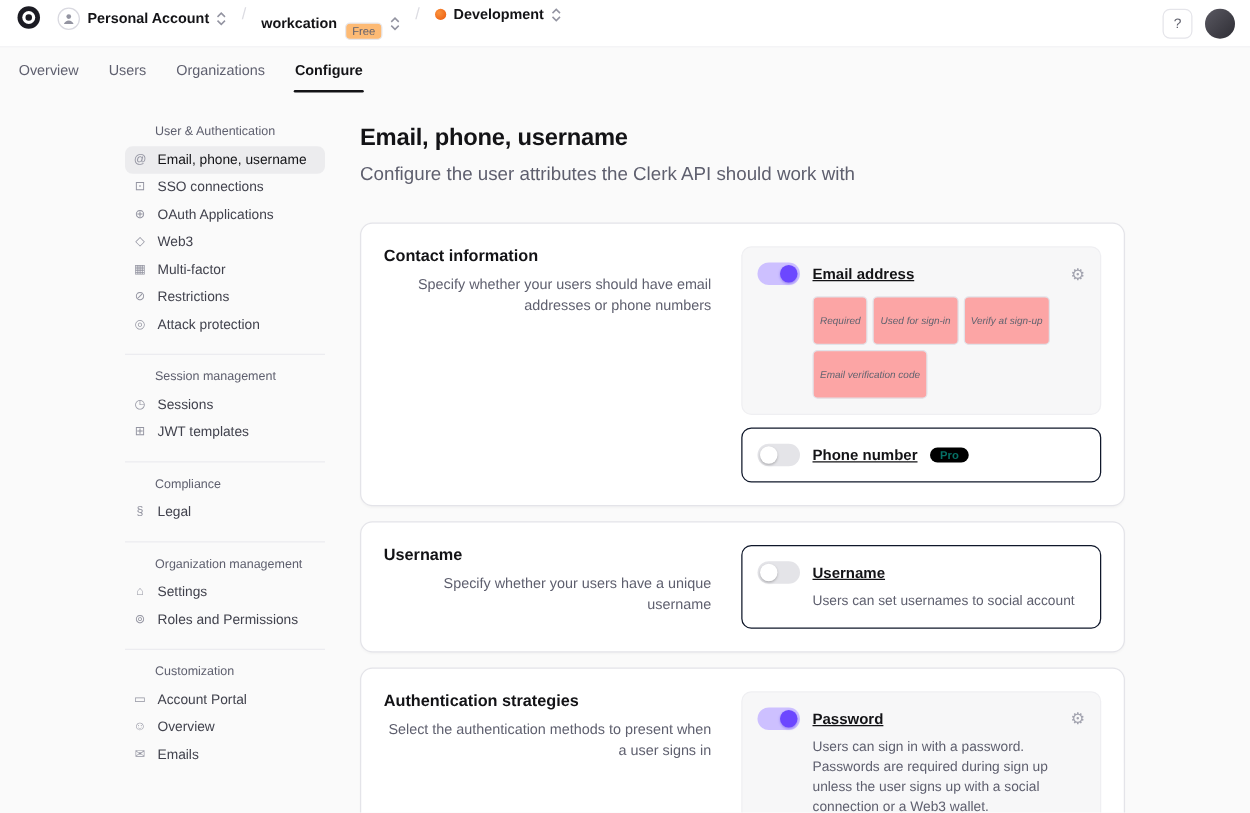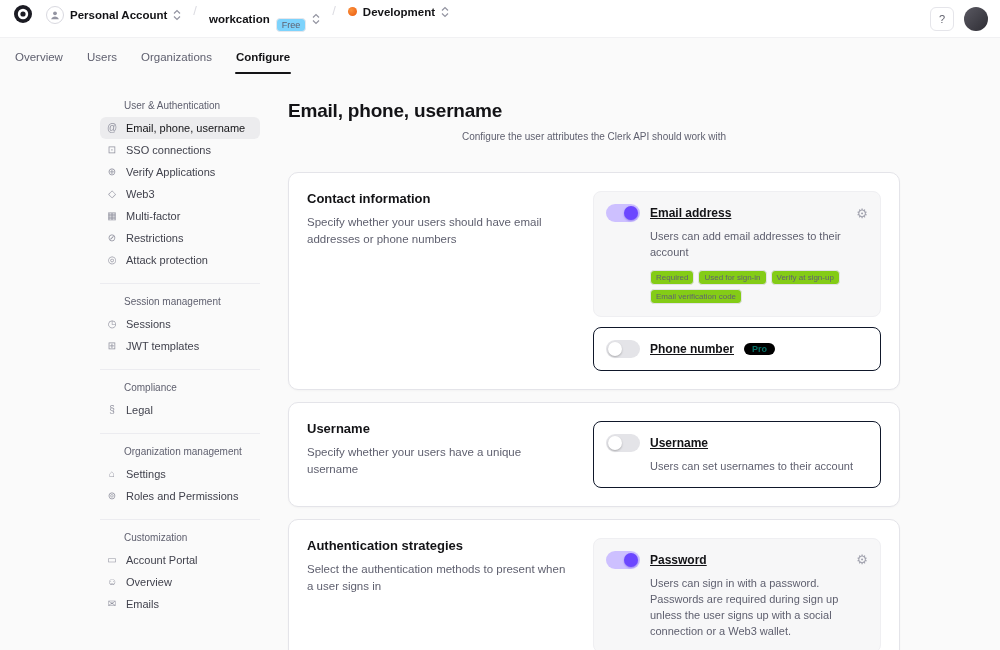--- a/index.html
+++ b/index.html
@@ -9,21 +9,21 @@
   
   .topbar { height:38px; background:#fff; border-bottom:1px solid #f1f1f3;
             display:flex; align-items:center; justify-content:space-between; padding:0 12px; }
   .crumbs { display:flex; align-items:flex-start; gap:7px; }
   .logo { width:22px; height:22px; display:flex; align-items:center; justify-content:center; cursor:pointer; }
   .crumb { display:flex; align-items:center; gap:6px; font-size:11.5px; font-weight:600;
            color:#131316; cursor:pointer; padding:3px 5px; border-radius:6px; }
   .slash { color:#dcdce2; font-size:13px; font-weight:400; }
   .avatar-sm { width:18px; height:18px; border-radius:50%; border:1px solid #d9d9e0;
                background:#fff; display:flex; align-items:center; justify-content:center; }
-  .chip-free { font-size:9px; font-weight:400; color:#5e5f6e; background:#7dd3fc;
+  .chip-free { font-size:9px; font-weight:400; color:#5e5f6e; background:#fdba74;
                border:1px solid #e7e7ec; border-radius:4px; padding:1px 5px;margin-top:12px; }
   .env-dot { width:9px; height:9px; border-radius:50%;
              background:radial-gradient(circle at 35% 35%, #fb923c, #ea580c); }
   .updown { display:flex; align-items:center; }
   .top-right { display:flex; align-items:center; gap:10px; }
   .help-btn { width:24px; height:24px; border-radius:6px; border:1px solid #e5e5ea; background:#fff;
               color:#62636f; font-size:11px; display:flex; align-items:center; justify-content:center; cursor:pointer; }
   .avatar-user { width:24px; height:24px; border-radius:50%;
                  background:linear-gradient(135deg,#5a5962,#2e2d34); cursor:pointer; }
 
@@ -42,39 +42,39 @@
   .sb-title { font-size:10px; color:#5e5f6e; font-weight:500; margin-bottom:6px;margin-left:24px; }
   .sb-item { display:flex; align-items:center; gap:8px; height:22px; padding:0 6px;
              border-radius:6px; color:#41424d; cursor:pointer; white-space:nowrap; }
   .sb-item.active { background:#ececee; color:#131316; font-weight:500; }
   .sb-icon { width:12px; flex:none; color:#9394a1; font-size:10px; text-align:center; line-height:1; }
   .sb-divider { border-top:1px solid #ececf0; margin:12px 0; }
 
   
   .main { margin-left:28px; width:612px; }
   .page-title { font-size:19px; font-weight:700; letter-spacing:-0.2px; }
-  .page-sub { margin-top:9px; font-size:10px; color:#5e5f6e;text-align:center; }
+  .page-sub { margin-top:9px; font-size:15px; color:#5e5f6e; }
   .cards { margin-top:30px; }
   .card { display:flex; gap:24px; padding:18px; background:#fff; border:1px solid #e4e4e9;
           border-radius:10px; box-shadow:0 1px 2px rgba(0,0,0,0.03); margin-bottom:12px; }
   .card-left { flex:0 0 262px; }
   .card-title { font-size:13px; font-weight:700; }
-  .card-desc { margin-top:8px; font-size:11.5px; color:#5e5f6e; line-height:1.5; }
+  .card-desc { margin-top:8px; font-size:11.5px; color:#5e5f6e; line-height:1.5;text-align:right; }
   .card-right { flex:1; display:flex; flex-direction:column; gap:10px; }
 
   .setting { border-radius:8px; padding:12px; }
   .setting.gray  { background:#f7f7f8; border:1px solid #efeff2; }
   .setting.white { background:#fff;    border:1px solid #0f172a; }
   .setting-head { display:flex; align-items:center; gap:10px; }
   .setting-name { font-size:12px; font-weight:700;text-decoration:underline; }
   .gear { margin-left:auto; color:#a2a3af; font-size:13px; line-height:1; cursor:pointer; }
   .setting-desc { margin:7px 0 0 44px; font-size:11px; color:#5e5f6e; line-height:1.45; }
   .chips { display:flex; flex-wrap:wrap; gap:4px; margin:9px 0 0 44px; }
-  .chip { font-size:8px; color:#62636f; background:#84cc16; border:1px solid #e2e2e8;
-          border-radius:4px; padding:2px 5px; white-space:nowrap; }
+  .chip { font-size:8px; color:#62636f; background:#fca5a5; border:1px solid #e2e2e8;
+          border-radius:4px; padding:14px 5px; white-space:nowrap;font-style:italic; }
   .chip-pro { font-size:9px; font-weight:700; color:#067065; background:#000000;
               border-radius:999px; padding:1px 8px; }
 
   
   .toggle { width:34px; height:18px; border-radius:9px; background:#e4e4e8; position:relative;
             flex:none; cursor:pointer; }
   .toggle::after { content:''; position:absolute; top:2px; left:2px; width:14px; height:14px;
                    border-radius:50%; background:#fff; box-shadow:0 1px 2px rgba(0,0,0,0.25); }
   .toggle.on { background:#cdc0ff; }
   .toggle.on::after { left:18px; background:#6c47ff; box-shadow:0 1px 2px rgba(76,41,222,0.4); }
@@ -149,21 +149,21 @@
     <div class="sb-item active">
       <span class="sb-icon">@</span>
       <span>Email, phone, username</span>
     </div>
     <div class="sb-item">
       <span class="sb-icon">⊡</span>
       <span>SSO connections</span>
     </div>
     <div class="sb-item">
       <span class="sb-icon">⊕</span>
-      <span>Verify Applications</span>
+      <span>OAuth Applications</span>
     </div>
     <div class="sb-item">
       <span class="sb-icon">◇</span>
       <span>Web3</span>
     </div>
     <div class="sb-item">
       <span class="sb-icon">▦</span>
       <span>Multi-factor</span>
     </div>
     <div class="sb-item">
@@ -231,21 +231,20 @@
           <h3 class="card-title">Contact information</h3>
           <p class="card-desc">Specify whether your users should have email addresses or phone numbers</p>
         </div>
         <div class="card-right">
           <div class="setting gray">
             <div class="setting-head">
               <span class="toggle on"></span>
               <span class="setting-name">Email address</span>
               <span class="gear">⚙</span>
             </div>
-            <p class="setting-desc">Users can add email addresses to their account</p>
             <div class="chips">
               <span class="chip">Required</span>
               <span class="chip">Used for sign-in</span>
               <span class="chip">Verify at sign-up</span>
               <span class="chip">Email verification code</span>
             </div>
           </div>
           <div class="setting white">
             <div class="setting-head">
               <span class="toggle"></span>
@@ -260,21 +259,21 @@
         <div class="card-left">
           <h3 class="card-title">Username</h3>
           <p class="card-desc">Specify whether your users have a unique username</p>
         </div>
         <div class="card-right">
           <div class="setting white">
             <div class="setting-head">
               <span class="toggle"></span>
               <span class="setting-name">Username</span>
             </div>
-            <p class="setting-desc">Users can set usernames to their account</p>
+            <p class="setting-desc">Users can set usernames to social account</p>
           </div>
         </div>
       </section>
 
       <section class="card">
         <div class="card-left">
           <h3 class="card-title">Authentication strategies</h3>
           <p class="card-desc">Select the authentication methods to present when a user signs in</p>
 
         </div>

